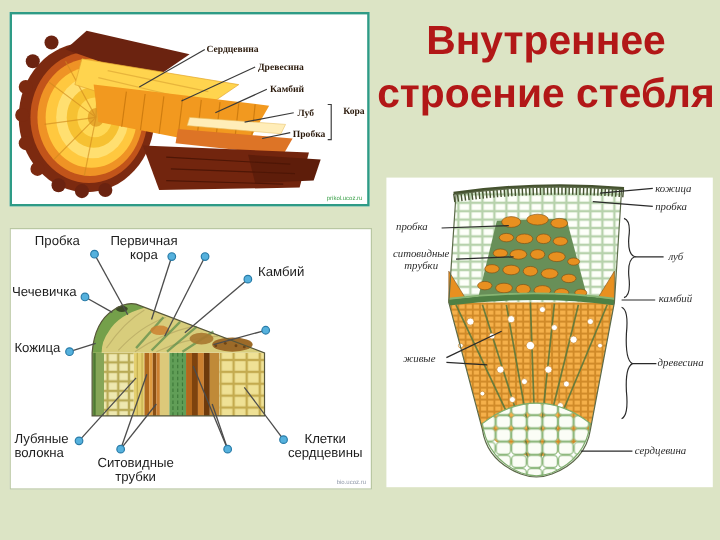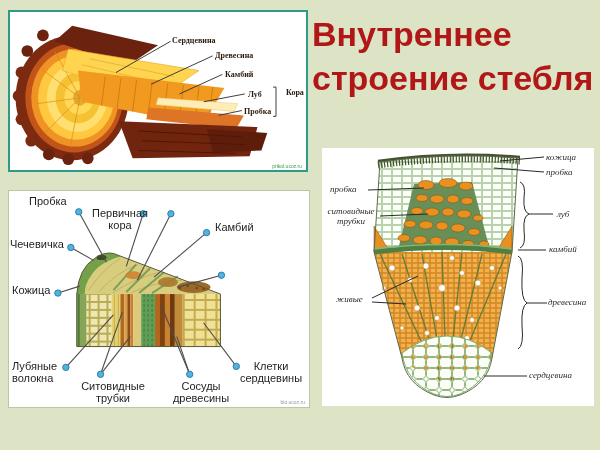--- a/index.html
+++ b/index.html
@@ -3,21 +3,21 @@
 <meta charset="utf-8">
 <style>
   html,body{margin:0;padding:0;}
   .slide{position:relative;width:600px;height:450px;background:#dce4c5;overflow:hidden;
          font-family:"Liberation Sans",sans-serif;}
   .panel{position:absolute;background:#ffffff;}
   .panel-log{left:8px;top:10px;width:300px;height:162px;border:2px solid #2e9b86;box-sizing:border-box;}
   .panel-wedge{left:8px;top:190px;width:302px;height:218px;border:1px solid #b9c7a2;box-sizing:border-box;}
   .panel-micro{left:322px;top:148px;width:272px;height:258px;}
   .fill-svg{position:absolute;left:0;top:0;width:100%;height:100%;}
-  .title{position:absolute;left:312px;top:12px;width:286px;text-align:left;
+  .title{position:absolute;left:312px;top:12px;width:286px;text-align:center;
          font-weight:bold;font-size:34px;line-height:44px;color:#b21717;}
   .b1label{position:absolute;font-family:"Liberation Serif",serif;font-weight:bold;
            font-size:8px;color:#2b1a0c;white-space:nowrap;}
   .b2label{position:absolute;font-size:11px;line-height:11.5px;color:#1e1e1e;}
   .b3label{position:absolute;font-family:"Liberation Serif",serif;font-style:italic;
            font-size:9px;color:#2a2a2a;white-space:nowrap;}
   .wm1{position:absolute;right:4px;bottom:1px;font-size:5px;color:#3aa048;}
   .wm2{position:absolute;right:4px;bottom:2px;font-size:5px;color:#8e97a8;}
   .ctr{text-align:center;}
 </style>
@@ -196,27 +196,26 @@
         <circle cx="62" cy="57" r="3.2"></circle>
           <circle cx="214" cy="85" r="3.2"></circle>
         <circle cx="49" cy="103" r="3.2"></circle>
           <circle cx="57" cy="178" r="3.2"></circle>
         <circle cx="92" cy="185" r="3.2"></circle>
           <circle cx="182" cy="185" r="3.2"></circle>
         <circle cx="229" cy="177" r="3.2"></circle>
       </g>
     </svg>
     <div class="b2label" style="left:20px;top:5px">Пробка</div>
-    <div class="b2label ctr" style="left:77px;top:17px;width:68px">Первичная кора</div>
+    <div class="b2label ctr" style="left:77px;top:5px;width:68px">Первичная кора</div>
     <div class="b2label" style="left:206px;top:31px">Камбий</div>
     <div class="b2label" style="left:1px;top:48px">Чечевичка</div>
     <div class="b2label" style="left:3px;top:94px">Кожица</div>
     <div class="b2label" style="left:3px;top:170px;width:58px">Лубяные волокна</div>
     <div class="b2label ctr" style="left:64px;top:190px;width:80px">Ситовидные трубки</div>
-    <div class="b2label ctr" style="left:153px;top:190px;width:78px">Сосуды древесины</div>
     <div class="b2label ctr" style="left:224px;top:170px;width:76px">Клетки сердцевины</div>
     <div class="wm2">bio.ucoz.ru</div>
   </div>
 
   <div class="panel panel-micro">
     <svg class="fill-svg" viewBox="0 0 272 258">
       <defs>
         <pattern id="mintgrid" width="10" height="7" patternUnits="userSpaceOnUse">
           <rect x="0.5" y="0.5" width="9" height="6" fill="#fdfff9" stroke="#b7d2ac" stroke-width="1"></rect>
         </pattern>

